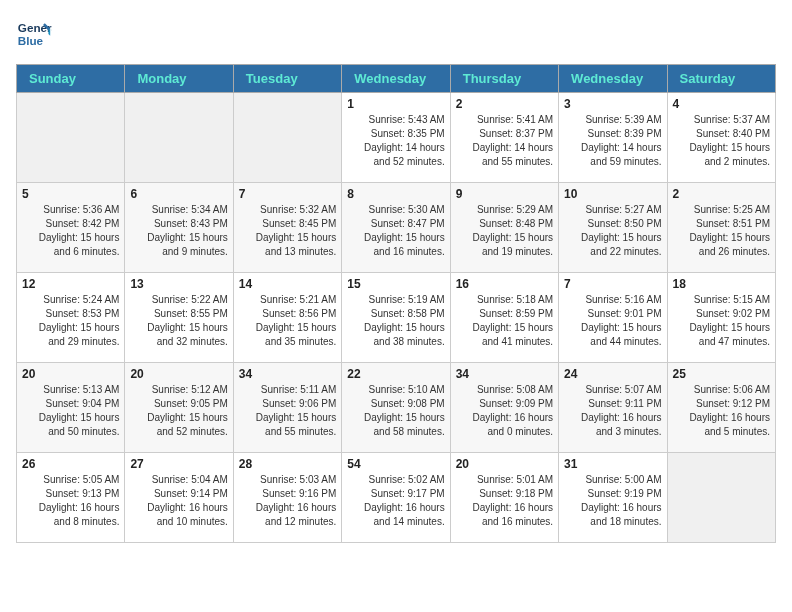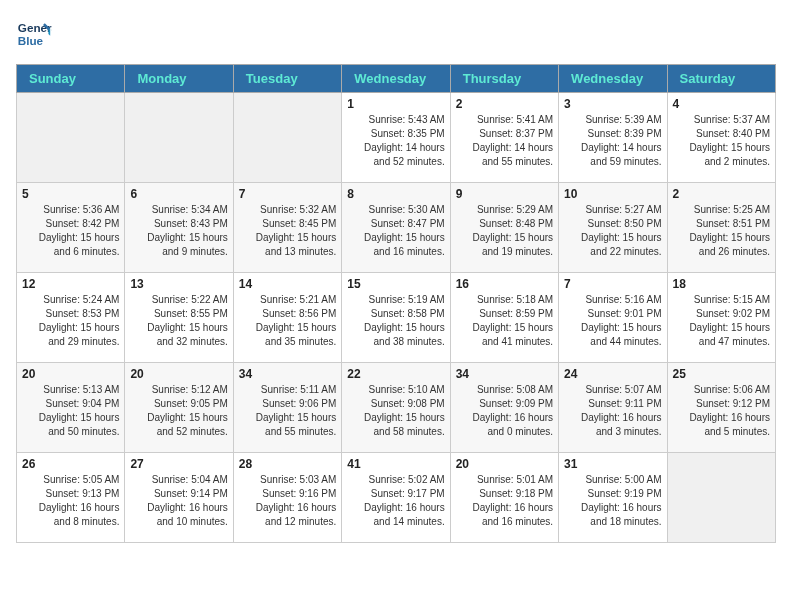--- a/index.html
+++ b/index.html
@@ -286,21 +286,21 @@
           Sunrise: 5:04 AM<br>Sunset: 9:14 PM<br>Daylight: 16 hours and 10 minutes.
         </div>
         </td>
         <td>
           <div class="day-num">28</div>
         <div class="day-info">
           Sunrise: 5:03 AM<br>Sunset: 9:16 PM<br>Daylight: 16 hours and 12 minutes.
         </div>
         </td>
         <td>
-          <div class="day-num">41</div>
+          <div class="day-num">54</div>
         <div class="day-info">
           Sunrise: 5:02 AM<br>Sunset: 9:17 PM<br>Daylight: 16 hours and 14 minutes.
         </div>
         </td>
         <td>
           <div class="day-num">20</div>
         <div class="day-info">
           Sunrise: 5:01 AM<br>Sunset: 9:18 PM<br>Daylight: 16 hours and 16 minutes.
         </div>
         </td>

